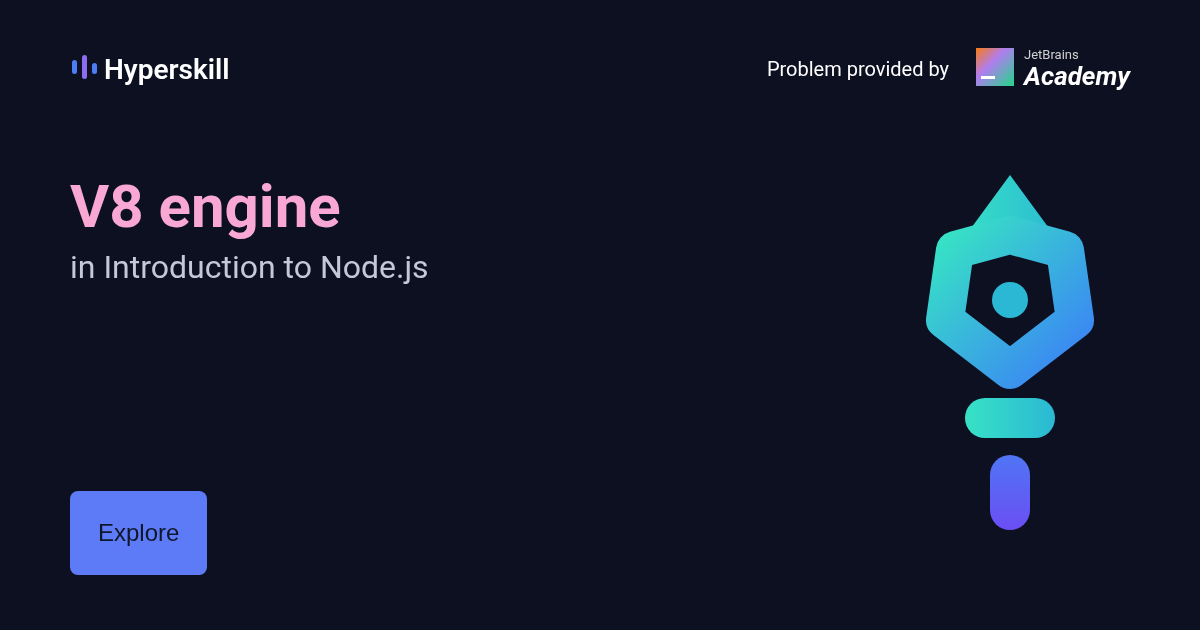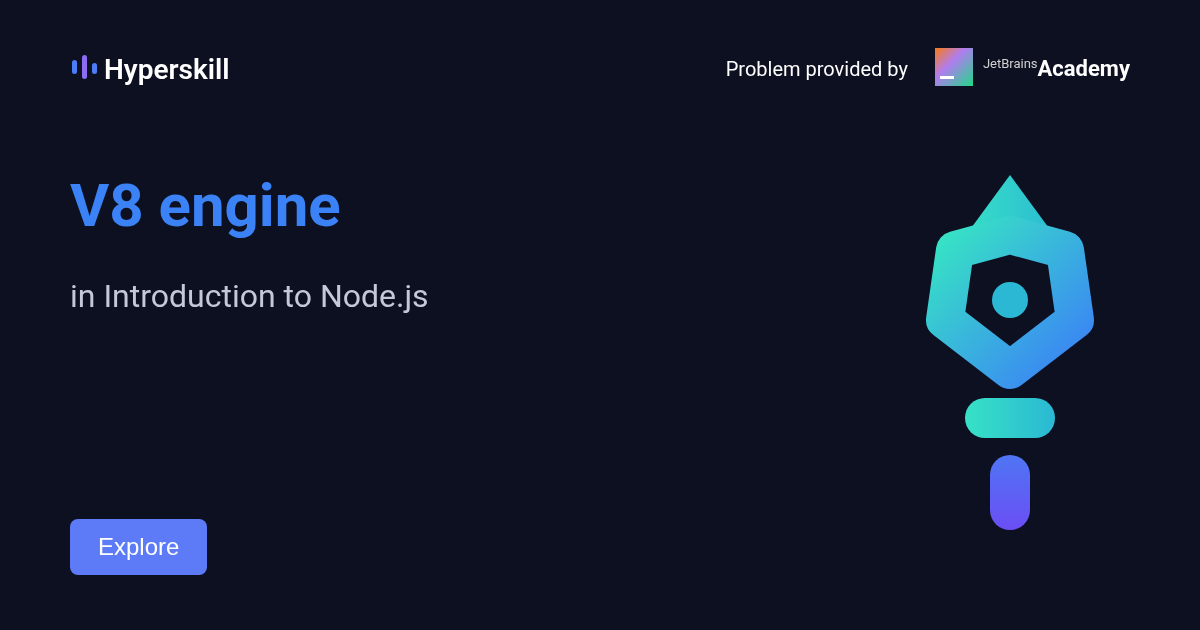--- a/index.html
+++ b/index.html
@@ -37,60 +37,61 @@
       font-size: 20px;
       color: #fff;
     }
     .jetbrains {
       display: flex;
       align-items: center;
       gap: 10px;
     }
     .jetbrains-text {
       display: flex;
-      flex-direction: row;
+      flex-direction: column;
       line-height: 1.1;
     }
     .jetbrains-small {
       font-size: 13px;
       color: #d0d0d0;
     }
     .jetbrains-large {
-      font-size: 22px;
+      font-size: 26px;
       font-weight: 700;
       color: #fff;
+      font-style: italic;
     }
     .main {
       padding: 80px 70px 0 70px;
       display: flex;
       justify-content: space-between;
     }
     .content {
       flex: 1;
     }
     .title {
       font-size: 60px;
       font-weight: 700;
-      color: #3b82f6;
-      margin-bottom: 36px;
+      color: #f9a8d4;
+      margin-bottom: 6px;
     }
     .subtitle {
       font-size: 32px;
       color: #c5c8d9;
       font-weight: 400;
     }
     .explore-btn {
       position: absolute;
       left: 70px;
       bottom: 55px;
       background: #5d7bf6;
-      color: #ffffff;
+      color: #0f172a;
       border: none;
       border-radius: 8px;
-      padding: 14px 28px;
+      padding: 28px 28px;
       font-size: 24px;
       font-weight: 500;
       cursor: pointer;
     }
     .figure {
       position: absolute;
       right: 90px;
       top: 170px;
       width: 200px;
       height: 360px;

